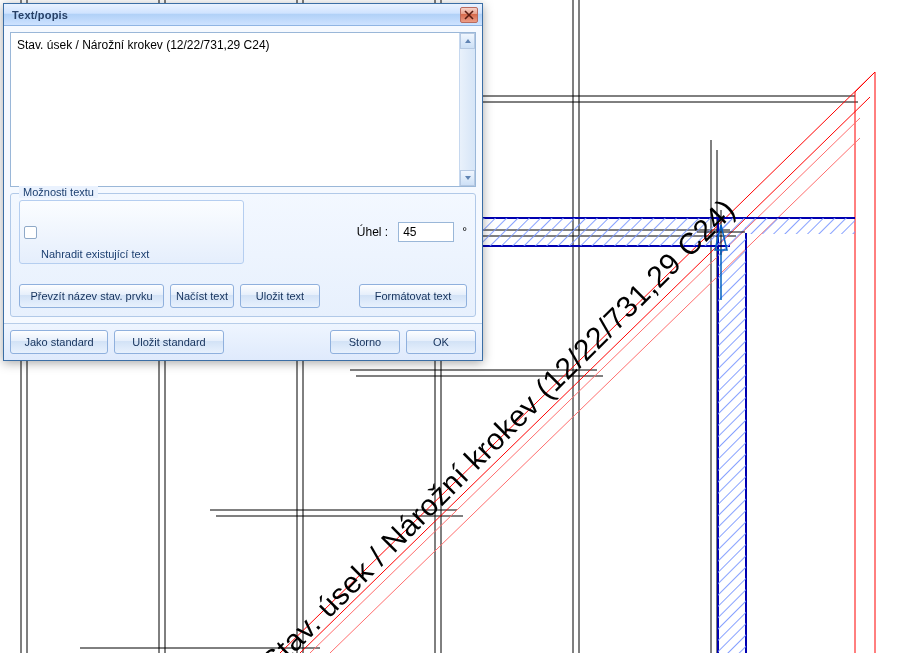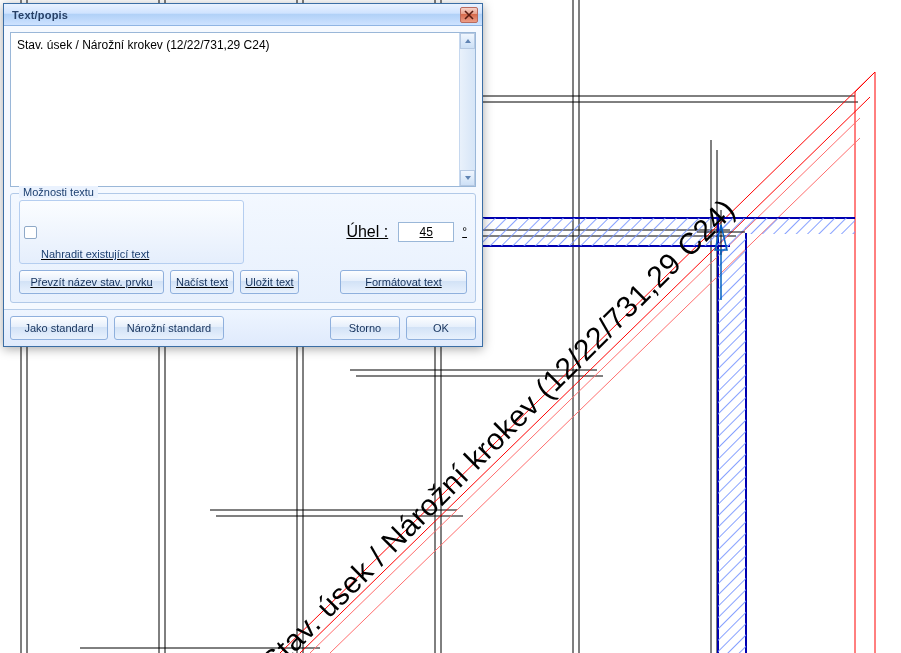--- a/index.html
+++ b/index.html
@@ -101,75 +101,74 @@
   .scroll-btn.bot { bottom: 0; }
   .scroll-btn svg{width:8px;height:8px;fill:#6184b3;}
 
   .fieldset {
     margin-top: 6px;
     border: 1px solid #b1c9e8;
     border-radius: 3px;
     background: linear-gradient(#f3f8ff,#e7f0fd);
     padding: 6px 8px 8px;
     position: relative;
-    text-decoration: underline;
   }
   .fieldset-legend {
     position: absolute;
     top: -8px; left: 8px;
     background: #eaf2fe;
     padding: 0 4px;
     color: #1c3f70;
     font-size: 11px;
   }
 
   .row {
     display: flex;
     align-items: center;
     gap: 6px;
   }
-  .row + .row { margin-top: 6px; }
+  .row + .row { margin-top: 20px; }
 
   .checkbox-wrap {
     display: flex; align-items:center; gap:4px;
     border: 1px solid #b5cef0;
     background: linear-gradient(#fbfdff,#e5eefc);
     border-radius: 3px;
     padding: 3px 8px 3px 4px;
     width: 225px;
   }
   .checkbox {
     width:13px;height:13px;border:1px solid #8fa9c8;background:#fff;border-radius:2px;
   }
   .checkbox-label { color:#1c3f70;margin-top:44px; }
 
-  .angle-label { font-size:16px; color:#000; margin-left:auto; margin-right:4px;}
+  .angle-label { font-size:12px; color:#000; margin-left:auto; margin-right:4px;}
   .angle-input {
     width:56px; height:20px; border:1px solid #9ab7d8; background:#fff;
-    text-align:center; padding:2px 4px; font-family:inherit; font-size:12px;
+    text-align:left; padding:2px 4px; font-family:inherit; font-size:12px;
   }
   .degree { font-size:12px; padding-left:2px; }
 
   .btn {
     height: 24px;
     border: 1px solid #8fb0dd;
     border-radius: 3px;
     background: linear-gradient(#fdfeff,#e6effb 45%,#d2e2f6 46%,#e8f1fd);
     color: #15325c;
     font: inherit;
     padding: 0 10px;
     display: inline-flex; align-items:center; justify-content:center;
     white-space: nowrap;
     cursor: pointer;
   }
   .row .btn { flex: 0 0 auto; }
   .row.four .btn:nth-child(1){width:145px;}
   .row.four .btn:nth-child(2){width:64px;}
-  .row.four .btn:nth-child(3){width:59px;}
-  .row.four .btn:nth-child(4){width:127px; margin-left:auto;}
+  .row.four .btn:nth-child(3){width:80px;}
+  .row.four .btn:nth-child(4){width:108px; margin-left:auto;}
 
   .dlg-footer {
     border-top: 1px solid #b7cde9;
     background: linear-gradient(#eef5ff,#dfeafc);
     padding: 6px;
     display: flex;
     align-items: center;
     gap: 6px;
   }
   .dlg-footer .btn { width: 86px; }
@@ -294,19 +293,19 @@
         <button class="btn">Převzít název stav. prvku</button>
         <button class="btn">Načíst text</button>
         <button class="btn">Uložit text</button>
         <button class="btn">Formátovat text</button>
       </div>
     </div>
   </div>
 
   <div class="dlg-footer">
     <button class="btn std1">Jako standard</button>
-    <button class="btn std2">Nárožní standard</button>
+    <button class="btn std2">Uložit standard</button>
     <div class="right">
       <button class="btn">Storno</button>
       <button class="btn">OK</button>
     </div>
   </div>
 </div>
 
 </body></html>

